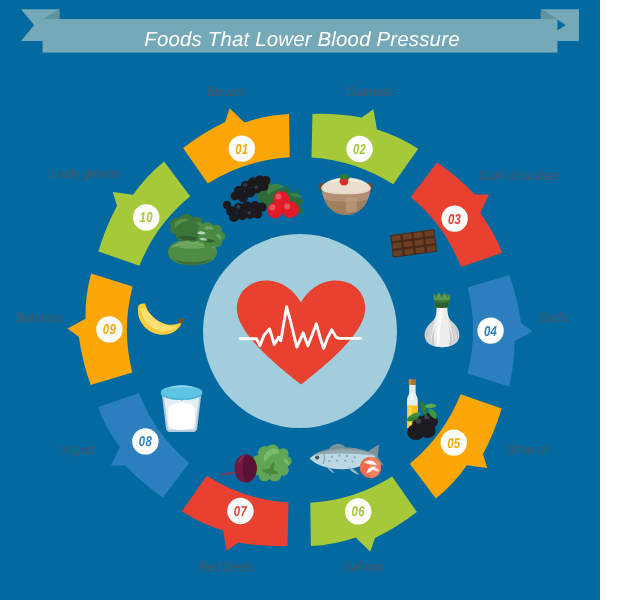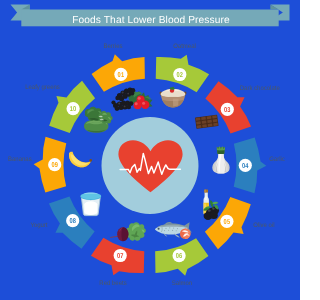--- a/index.html
+++ b/index.html
@@ -1,18 +1,18 @@
 <!DOCTYPE html>
 <html><head>
 <meta charset="utf-8">
 <style>
   html,body{margin:0;padding:0;background:#ffffff;}
   body{width:300px;height:300px;overflow:hidden;
        font-family:"Liberation Sans",sans-serif;}
-  #root{position:relative;width:300px;height:300px;background:#1d4ed8;}
+  #root{position:relative;width:300px;height:300px;background:#0369a1;font-style:italic;}
   text{-webkit-font-smoothing:antialiased;text-rendering:geometricPrecision;}
   svg{display:block;}
   .lbl{font-size:6.55px;}
   .num{font-weight:bold;font-size:7.1px;letter-spacing:0.15px;}
   .btitle{font-size:10.2px;letter-spacing:0.1px;}
 </style>
 </head>
 <body>
 
 <div id="root">

